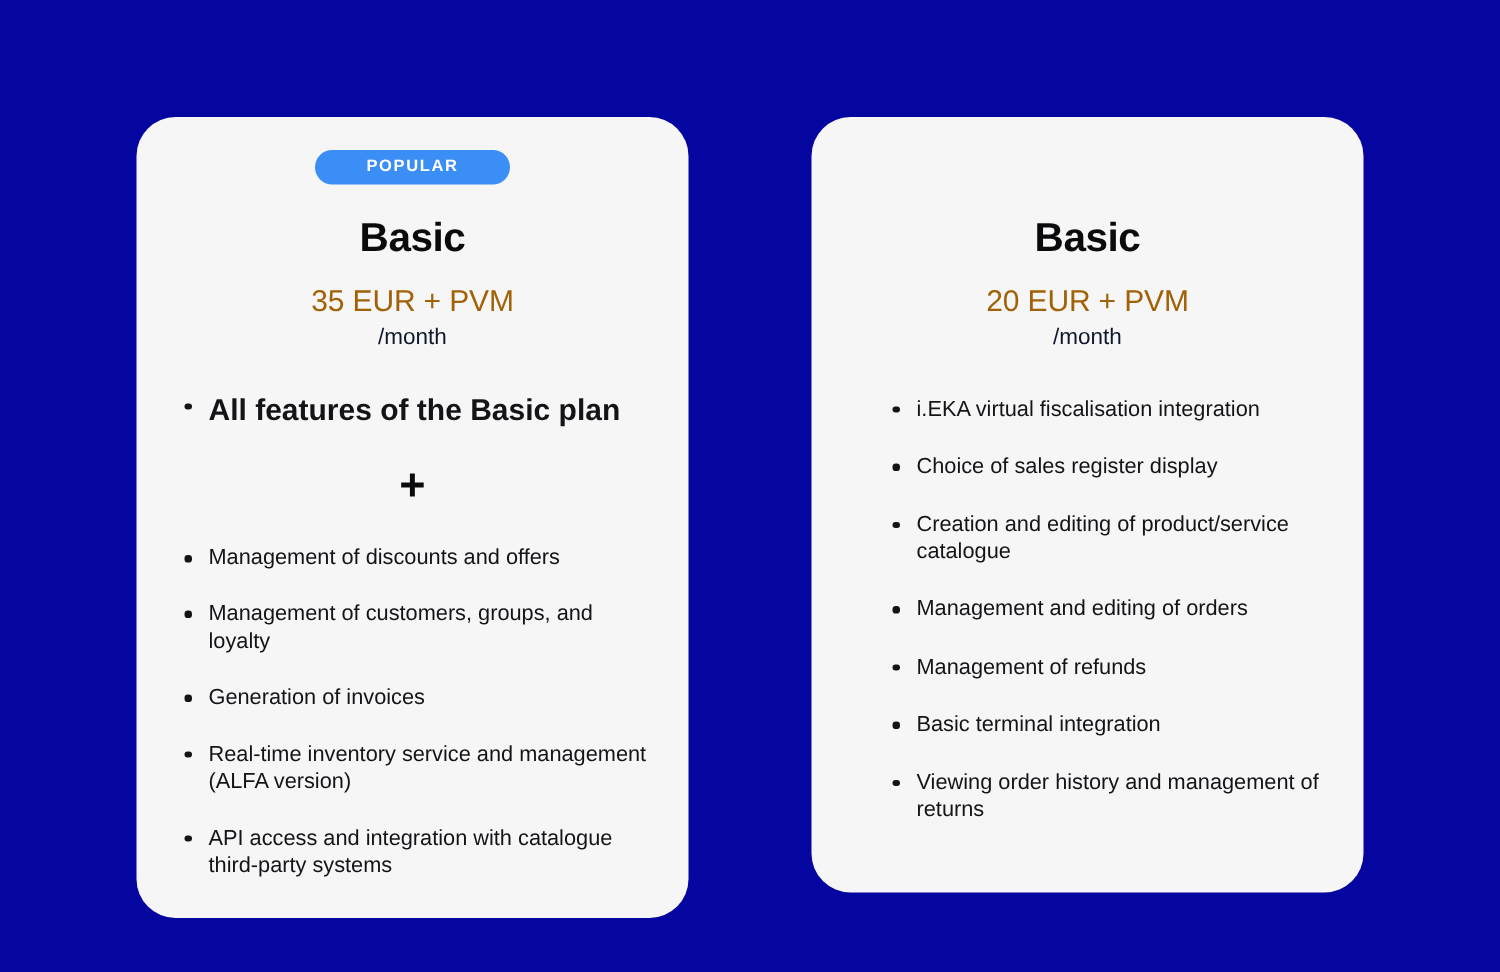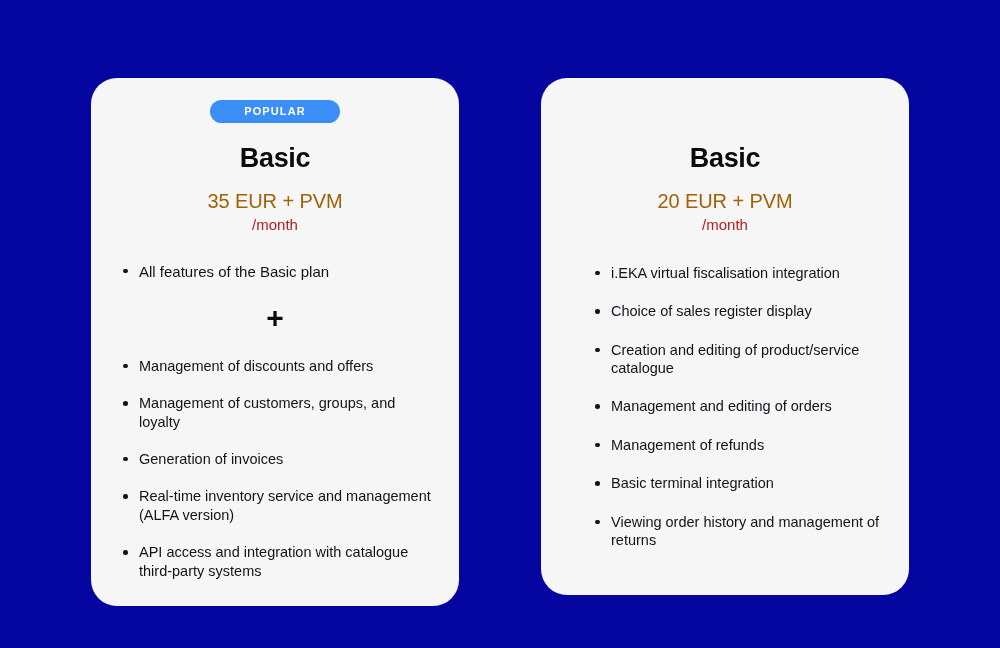--- a/index.html
+++ b/index.html
@@ -71,21 +71,21 @@
   .plan-price {
     font-size: 20px;
     color: #a16207;
     margin-top: 16px;
     line-height: 1.1;
     letter-spacing: -0.1px;
   }
 
   .plan-period {
     font-size: 15px;
-    color: #b91c1c;
+    color: #0f172a;
     margin-top: 4px;
     line-height: 1.2;
   }
 
   .feature-list {
     list-style: none;
     margin: 0;
     padding: 0;
     width: 100%;
     margin-top: 28px;
@@ -109,22 +109,22 @@
     position: absolute;
     left: 10px;
     top: 7px;
     width: 4.5px;
     height: 4.5px;
     border-radius: 50%;
     background: #141418;
   }
 
   .feature-item.is-emphasis {
-    font-weight: normal;
-    font-size: 15px;
+    font-weight: bold;
+    font-size: 20px;
   }
 
   .plus-separator {
     width: 100%;
     display: flex;
     align-items: center;
     justify-content: center;
     margin: 22px 0 24px 0;
   }
 

